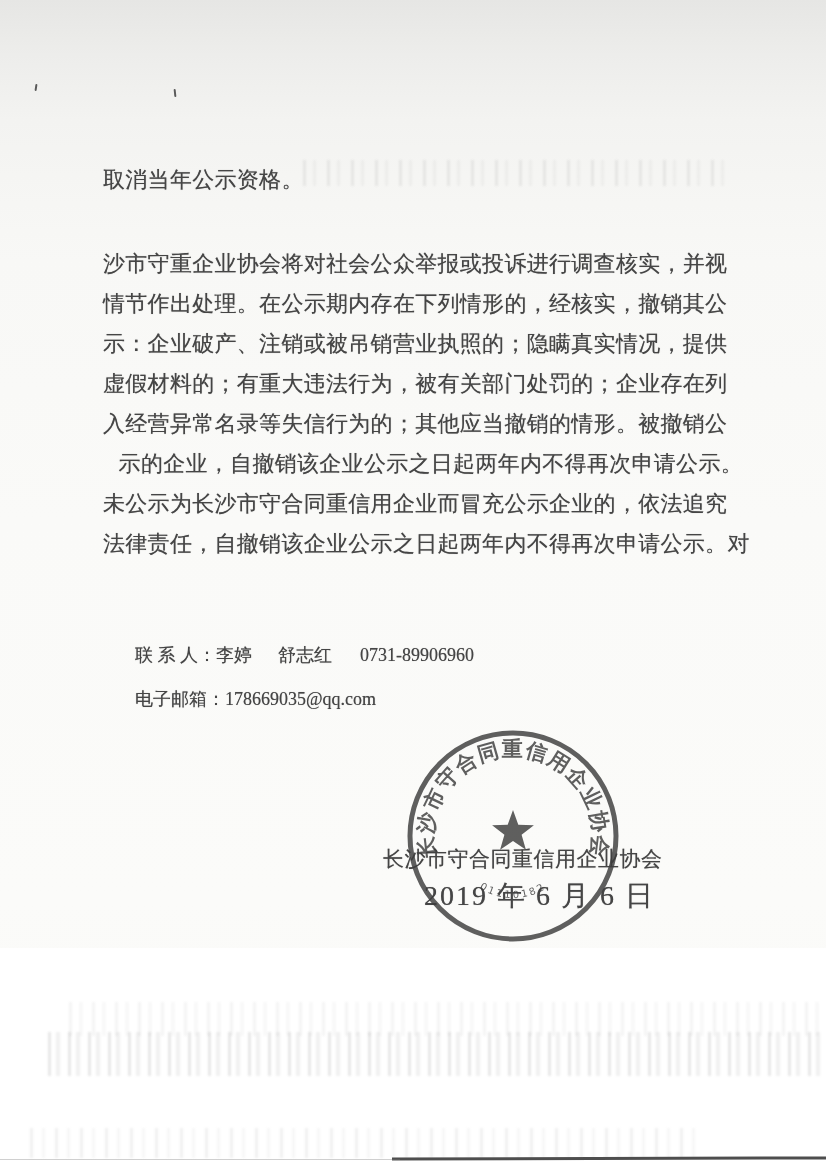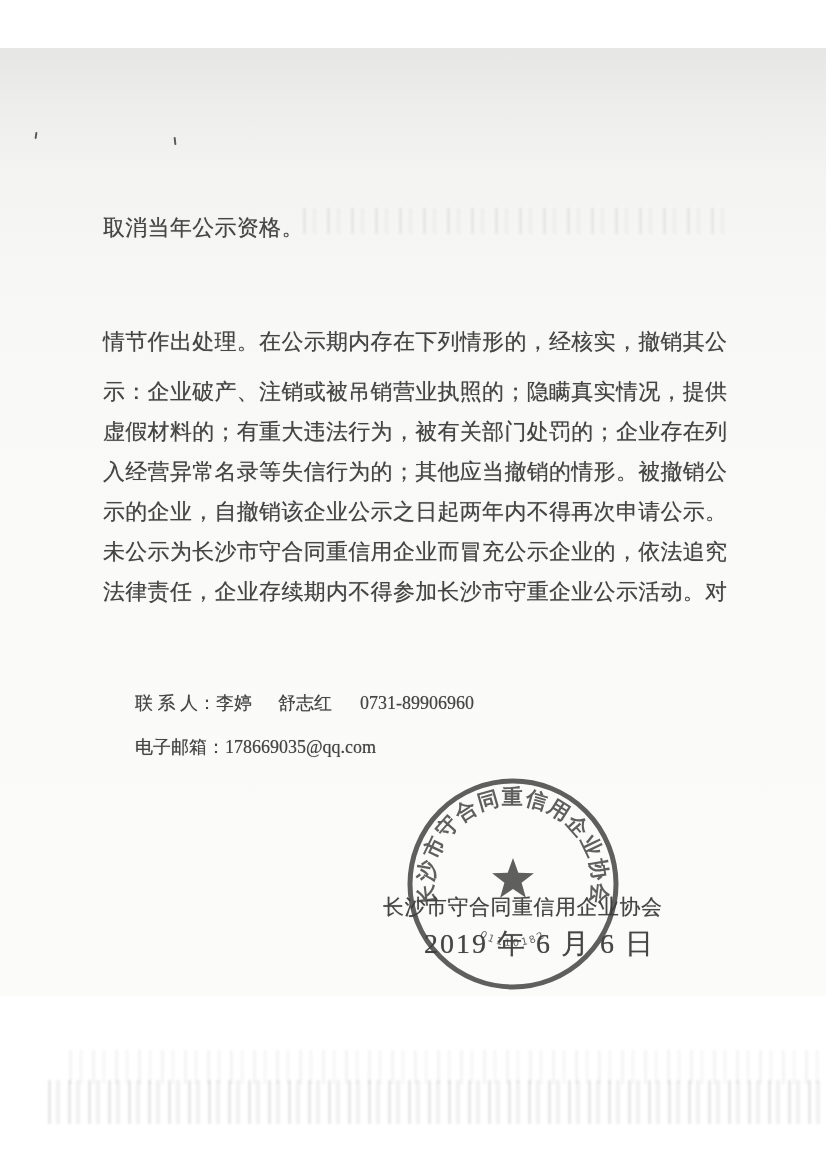--- a/index.html
+++ b/index.html
@@ -7,21 +7,20 @@
     width: 826px; height: 1168px;
     font-family: "Liberation Serif", "DejaVu Serif", serif;
     overflow: hidden;
   }
   .page {
     position: relative;
     width: 826px; height: 948px;
     background: linear-gradient(180deg,
       #e6e6e4 0px, #ededeb 55px, #f3f3f1 120px,
       #f8f8f6 260px, #fafaf8 520px, #fbfbf9 900px, #f9f9f7 1168px);
-    margin-top: 48px;
   }
   .txt {
     position: absolute;
     color: #454545;
     text-shadow: 0 0 0.7px rgba(70,70,70,0.65);
     white-space: nowrap;
   }
   .body-line {
     left: 103px;
     width: 640px;
@@ -94,27 +93,28 @@
   <div class="speck" style="left:174px; top:89px; width:2px; height:8px; transform:rotate(-6deg);"></div>
 
   <div class="ghost-band ghost1"></div>
   <div class="ghost-band ghost2"></div>
   <div class="ghost-band ghost3"></div>
   <div class="ghost-band ghost4"></div>
 
   <div class="txt body-line" style="top:166px;">取消当年公示资格。</div>
 
 
-  <div class="txt body-line" style="top:280px;">情节作出处理。在公示期内存在下列情形的，经核实，撤销其公</div>
+  <div class="txt body-line" style="top:250px;">沙市守重企业协会将对社会公众举报或投诉进行调查核实，并视</div>
+  <div class="txt body-line" style="top:290px;">情节作出处理。在公示期内存在下列情形的，经核实，撤销其公</div>
   <div class="txt body-line" style="top:330px;">示：企业破产、注销或被吊销营业执照的；隐瞒真实情况，提供</div>
   <div class="txt body-line" style="top:370px;">虚假材料的；有重大违法行为，被有关部门处罚的；企业存在列</div>
   <div class="txt body-line" style="top:410px;">入经营异常名录等失信行为的；其他应当撤销的情形。被撤销公</div>
-  <div class="txt body-line" style="top:450px;">示的企业，自撤销该企业公示之日起两年内不得再次申请公示。</div>
+  <div class="txt body-line" style="top:450px;text-align:right;">示的企业，自撤销该企业公示之日起两年内不得再次申请公示。</div>
   <div class="txt body-line" style="top:490px;">未公示为长沙市守合同重信用企业而冒充公示企业的，依法追究</div>
-  <div class="txt body-line" style="top:530px;">法律责任，企业存续期内不得参加长沙市守重企业公示活动。对</div>
+  <div class="txt body-line" style="top:530px;">法律责任，自撤销该企业公示之日起两年内不得再次申请公示。对</div>
 
   <div class="txt contact-line" style="left:135px; top:643px;"><span>联 系 人：</span><span>李婷</span><span class="contact-gap1"></span><span>舒志红</span><span class="contact-gap2"></span><span>0731-89906960</span></div>
 
   <div class="txt contact-line" style="left:135px; top:687px;font-family:Liberation Serif, serif;"><span>电子邮箱：</span><span>178669035@qq.com</span></div>
 
   <div class="txt org-line" style="left:383px; top:845px;">长沙市守合同重信用企业协会</div>
 
   <div class="txt date-line" style="left:424px; top:877px;">2019 年 6 月 6 日</div>
 
   <div class="seal-wrap">

